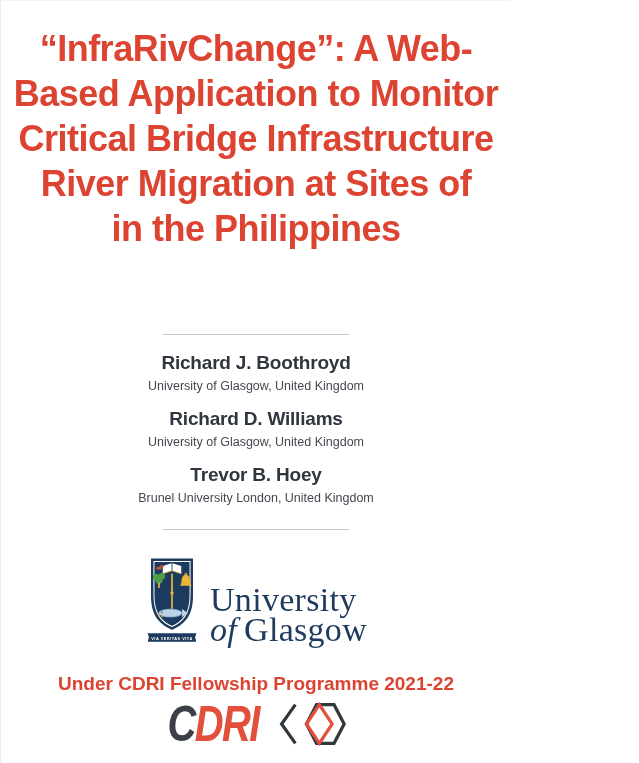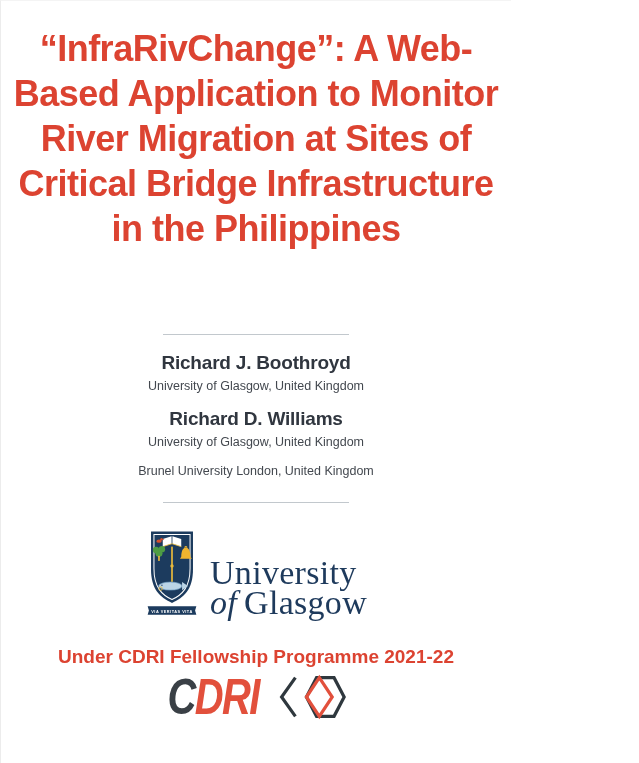--- a/index.html
+++ b/index.html
@@ -89,37 +89,38 @@
   }
 </style>
 </head>
 <body>
 
 <div class="page">
 
   <div class="title">
     <div class="title-line">“InfraRivChange”: A Web-</div>
     <div class="title-line">Based Application to Monitor</div>
+    <div class="title-line">Critical Bridge Infrastructure</div>
     <div class="title-line">River Migration at Sites of</div>
-    <div class="title-line">Critical Bridge Infrastructure</div>
     <div class="title-line">in the Philippines</div>
   </div>
 
   <div class="divider d1"></div>
 
   <div class="authors">
     <div class="author">
       <div class="author-name">Richard J. Boothroyd</div>
       <div class="author-aff">University of Glasgow, United Kingdom</div>
     </div>
     <div class="author">
       <div class="author-name">Richard D. Williams</div>
       <div class="author-aff">University of Glasgow, United Kingdom</div>
     </div>
     <div class="author">
+      <div class="author-name">Trevor B. Hoey</div>
       <div class="author-aff">Brunel University London, United Kingdom</div>
     </div>
   </div>
 
   <div class="divider d2"></div>
 
   <div class="uofg">
     <svg width="54" height="89" viewBox="0 0 64 106" aria-hidden="true">
 
       <path d="M7,3 H57 V48 C57,72 46,82 32,88 C18,82 7,72 7,48 Z" fill="#1C3B5E"></path>

